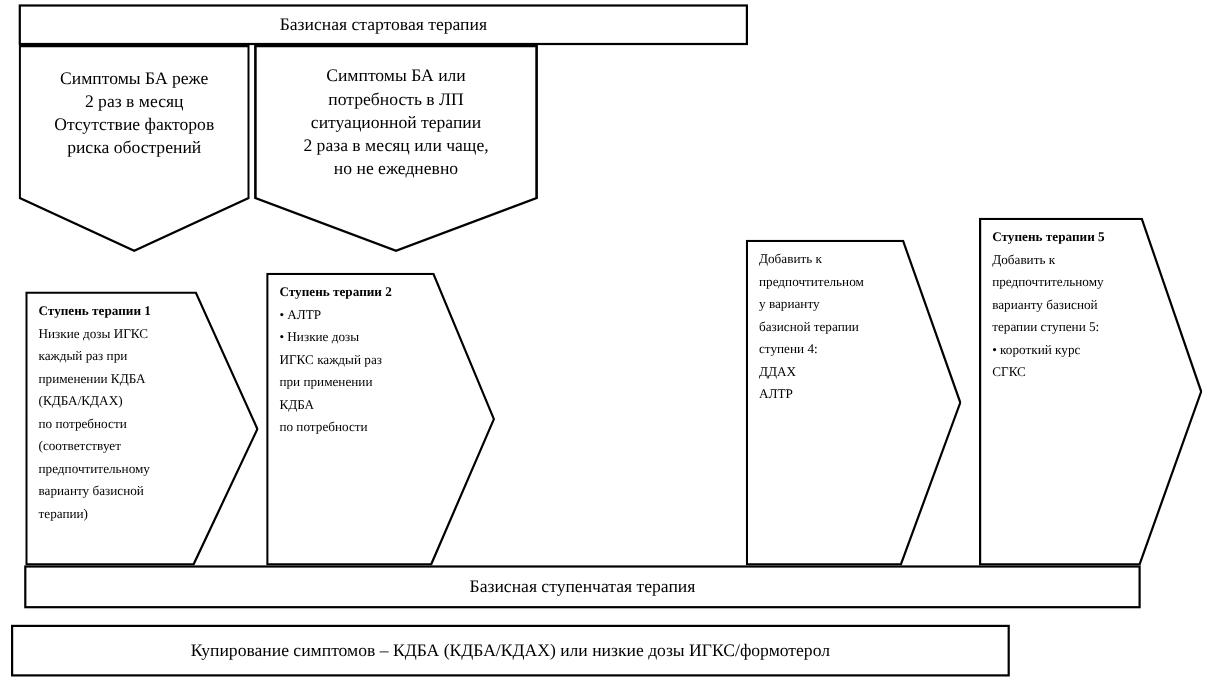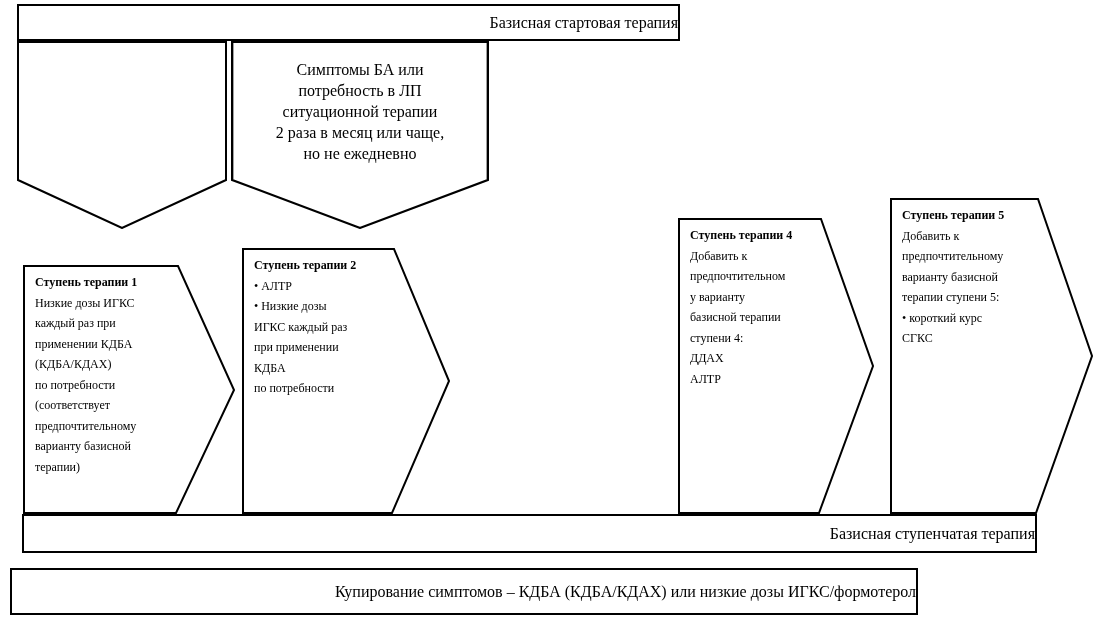--- a/index.html
+++ b/index.html
@@ -15,21 +15,21 @@
     font-family: "Liberation Serif", "DejaVu Serif", serif;
     color: #000000;
     overflow: hidden;
   }
   .box {
     position: absolute;
     border: 2px solid #000000;
     background: #ffffff;
     display: flex;
     align-items: center;
-    justify-content: flex-end;
+    justify-content: center;
     text-align: center;
     font-size: 16px;
     box-sizing: border-box;
   }
   .shape { position: absolute; }
   .shape svg {
     position: absolute;
     left: 0; top: 0;
     width: 100%; height: 100%;
     display: block;
@@ -67,20 +67,24 @@
 <div class="canvas">
 
   <div class="box" style="left:17px; top:4px; width:663px; height:37px;">
     <span>Базисная стартовая терапия</span>
   </div>
 
   <div class="shape" style="left:17px; top:41px; width:210px; height:188px;">
     <svg viewBox="0 0 210 188" preserveAspectRatio="none">
       <polygon points="1,1 209,1 209,139 105,187 1,139"></polygon>
     </svg>
+    <div class="banner-text" style="top:20px;">Симптомы БА реже
+2 раз в месяц
+Отсутствие факторов
+риска обострений</div>
   </div>
 
   <div class="shape" style="left:231px; top:41px; width:218px; height:188px;padding-left:40px;">
     <svg viewBox="0 0 218 188" preserveAspectRatio="none">
       <polygon points="1,1 217,1 217,139 109,187 1,139"></polygon>
     </svg>
     <div class="banner-text" style="top:18px;">Симптомы БА или
 потребность в ЛП
 ситуационной терапии
 2 раза в месяц или чаще,
@@ -124,21 +128,20 @@
 по потребности</div>
     </div>
   </div>
 
 
   <div class="shape" style="left:678px; top:218px; width:196px; height:296px;">
     <svg viewBox="0 0 196 296" preserveAspectRatio="none">
       <polygon points="1,1 143,1 195,148 141,295 1,295"></polygon>
     </svg>
     <div class="step-text">
-      <div class="step-title">Ступень терапии 4</div>
       <div class="step-body">Добавить к
 предпочтительном
 у варианту
 базисной терапии
 ступени 4:
 ДДАХ
 АЛТР</div>
     </div>
   </div>
 

